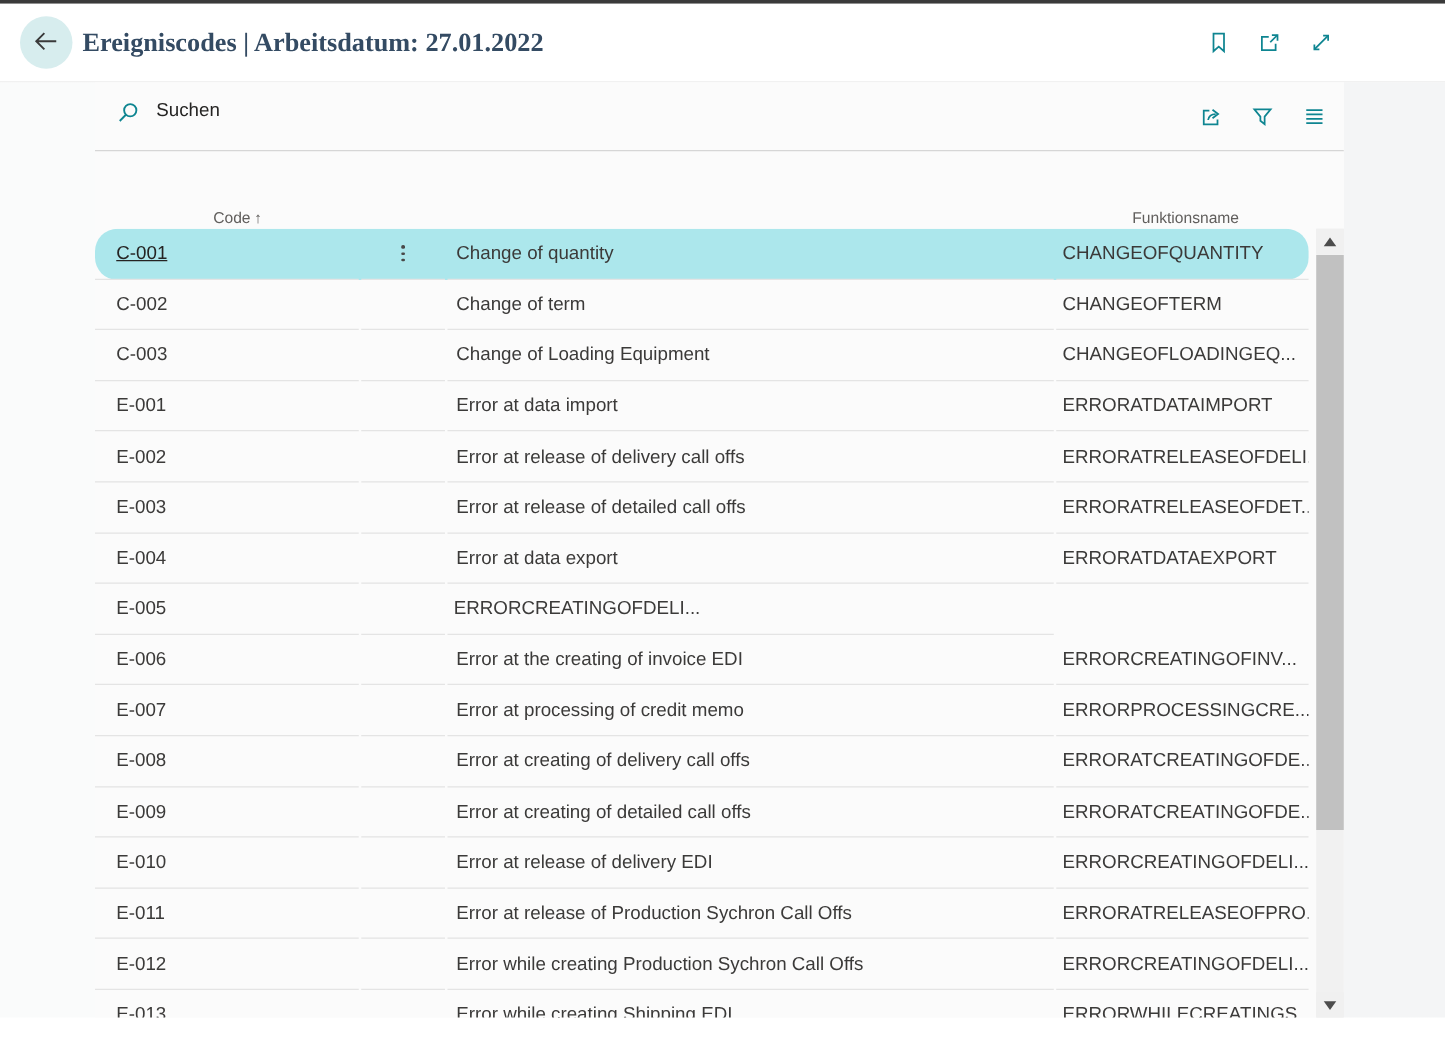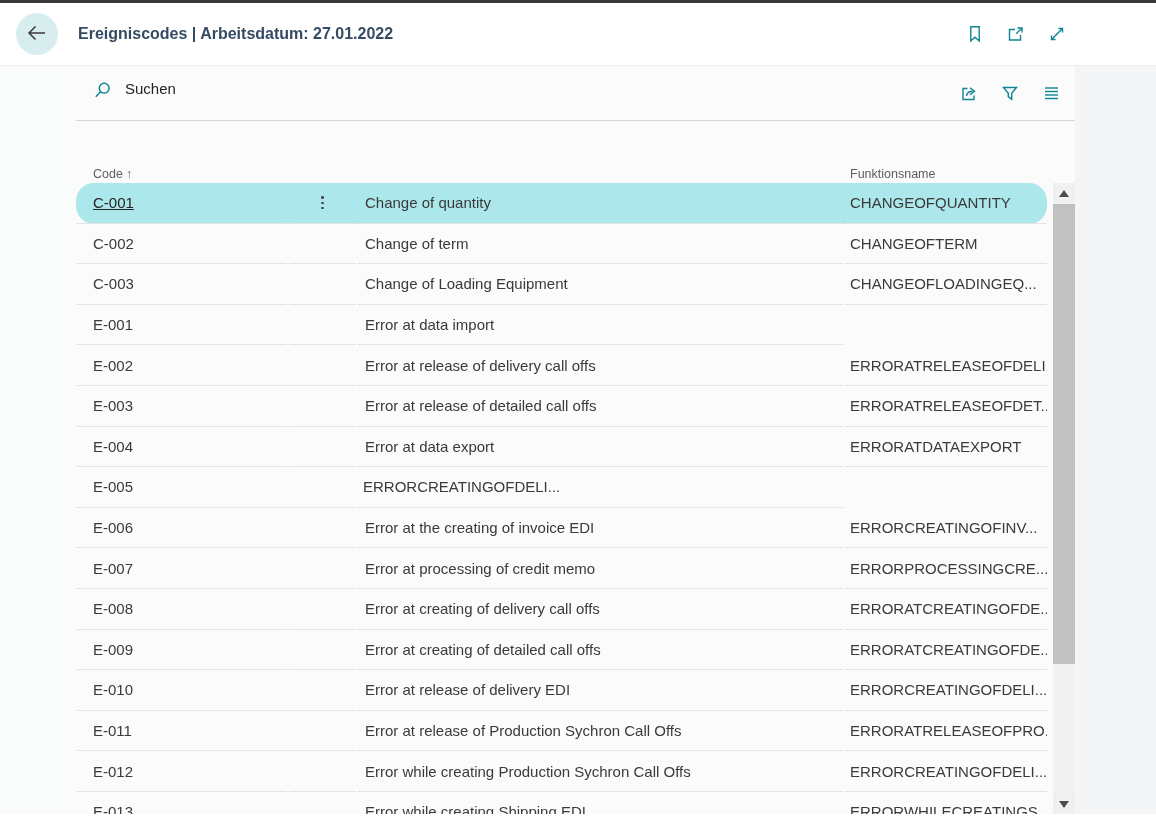--- a/index.html
+++ b/index.html
@@ -18,39 +18,39 @@
   }
   *{box-sizing:border-box;margin:0;padding:0;}
   html,body{width:1156px;height:840px;background:#fff;overflow:hidden;}
   body{font-family:"Liberation Sans","DejaVu Sans",sans-serif;color:var(--text);}
 
   .topbar{height:3px;background:var(--topbar);}
   .appheader{height:63px;background:#fff;display:flex;align-items:center;
     padding:0 88px 0 16px;border-bottom:1px solid #ededed;}
   .back-btn{width:42px;height:42px;border-radius:50%;background:var(--back-circle);
     display:flex;align-items:center;justify-content:center;flex:0 0 auto;cursor:pointer;border:none;}
-  .page-title{margin-left:20px;font-size:16px;color:var(--title);flex:1 1 auto;white-space:nowrap;}
+  .page-title{margin-left:8px;font-size:21px;color:var(--title);flex:1 1 auto;white-space:nowrap;font-family:Liberation Serif, serif;}
   .header-icons{display:flex;align-items:center;gap:19px;}
   .icon-btn{background:none;border:none;padding:0;cursor:pointer;display:flex;align-items:center;justify-content:center;width:22px;height:22px;}
   .icon-btn svg{display:block;}
 
   .content{position:relative;height:748px;
     background:linear-gradient(to right,#fafbfb 0,#fafbfb 1075px,var(--page-bg) 1075px);}
   .card{position:absolute;left:76px;top:0;width:999px;height:748px;background:var(--row-bg);}
 
   .search-row{height:55px;display:flex;align-items:center;padding:0 13px 0 15px;
     border-bottom:1px solid #d6d6d6;}
   .search-box{display:flex;align-items:flex-start;gap:12px;flex:1 1 auto;cursor:text;}
   .search-label{font-size:15px;color:#252423;}
   .search-actions{display:flex;align-items:center;gap:19px;}
 
   .colheader-spacer{height:34px;}
   .grid-head,.row{display:grid;grid-template-columns:211px 67px 485px 202px;column-gap:2px;width:971px;}
   .grid-head{height:28px;align-items:center;}
-  .grid-head .hcell{font-size:12.5px;color:var(--muted);white-space:nowrap;overflow:hidden;}
+  .grid-head .hcell{font-size:12.5px;color:var(--muted);white-space:nowrap;overflow:hidden;text-align:center;}
   .hcell.h-code{padding-left:17px;}
   .hcell.h-desc{padding-left:7px;margin-top:37px;}
   .hcell.h-func{padding-left:5px;}
   .sort-indicator{font-size:12px;margin-left:3px;color:var(--muted);}
 
   .rows{height:631px;overflow:hidden;position:relative;width:971px;}
   .row{height:40.6px;cursor:pointer;border-radius:18px;}
   .row .cell{display:flex;align-items:center;border-bottom:1px solid var(--border);
     font-size:15px;color:var(--text);white-space:nowrap;overflow:hidden;}
   .cell-code{padding-left:17px;}
@@ -213,20 +213,21 @@
       <span class="code-text">E-001</span>
     </div>
     <div class="cell cell-menu">
       <span class="vdots">
               <i></i>
               <i></i>
               <i></i>
             </span>
     </div>
     <div class="cell cell-desc">Error at data import</div>
+    <div class="cell cell-func">ERRORATDATAIMPORT</div>
   </div>
 
   <div class="row">
     <div class="cell cell-code">
       <span class="code-text">E-002</span>
     </div>
     <div class="cell cell-menu">
       <span class="vdots">
               <i></i>
               <i></i>

